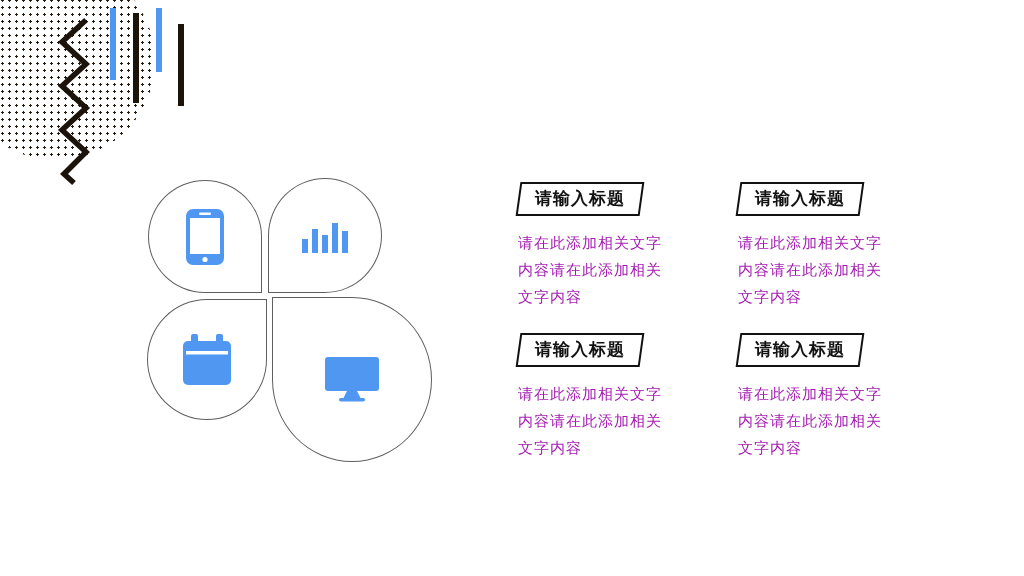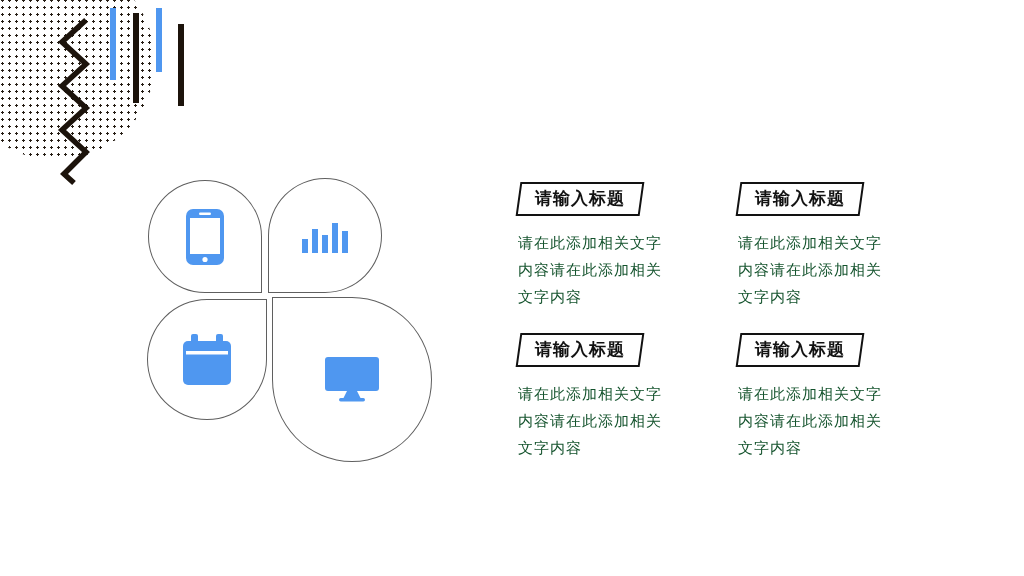--- a/index.html
+++ b/index.html
@@ -53,21 +53,21 @@
     transform:skewX(8deg);
     font-weight:bold;
     font-size:17px;
     color:#121212;
     letter-spacing:1px;
     white-space:nowrap;
   }
   .body-lines { margin-top:13px; }
   .body-line {
     font-size:15px;
-    color:#14532d;
+    color:#a21caf;
     line-height:27px;
     letter-spacing:1px;
     white-space:nowrap;
   }
 </style>
 </head>
 <body>
 
 <div class="stage">
 

